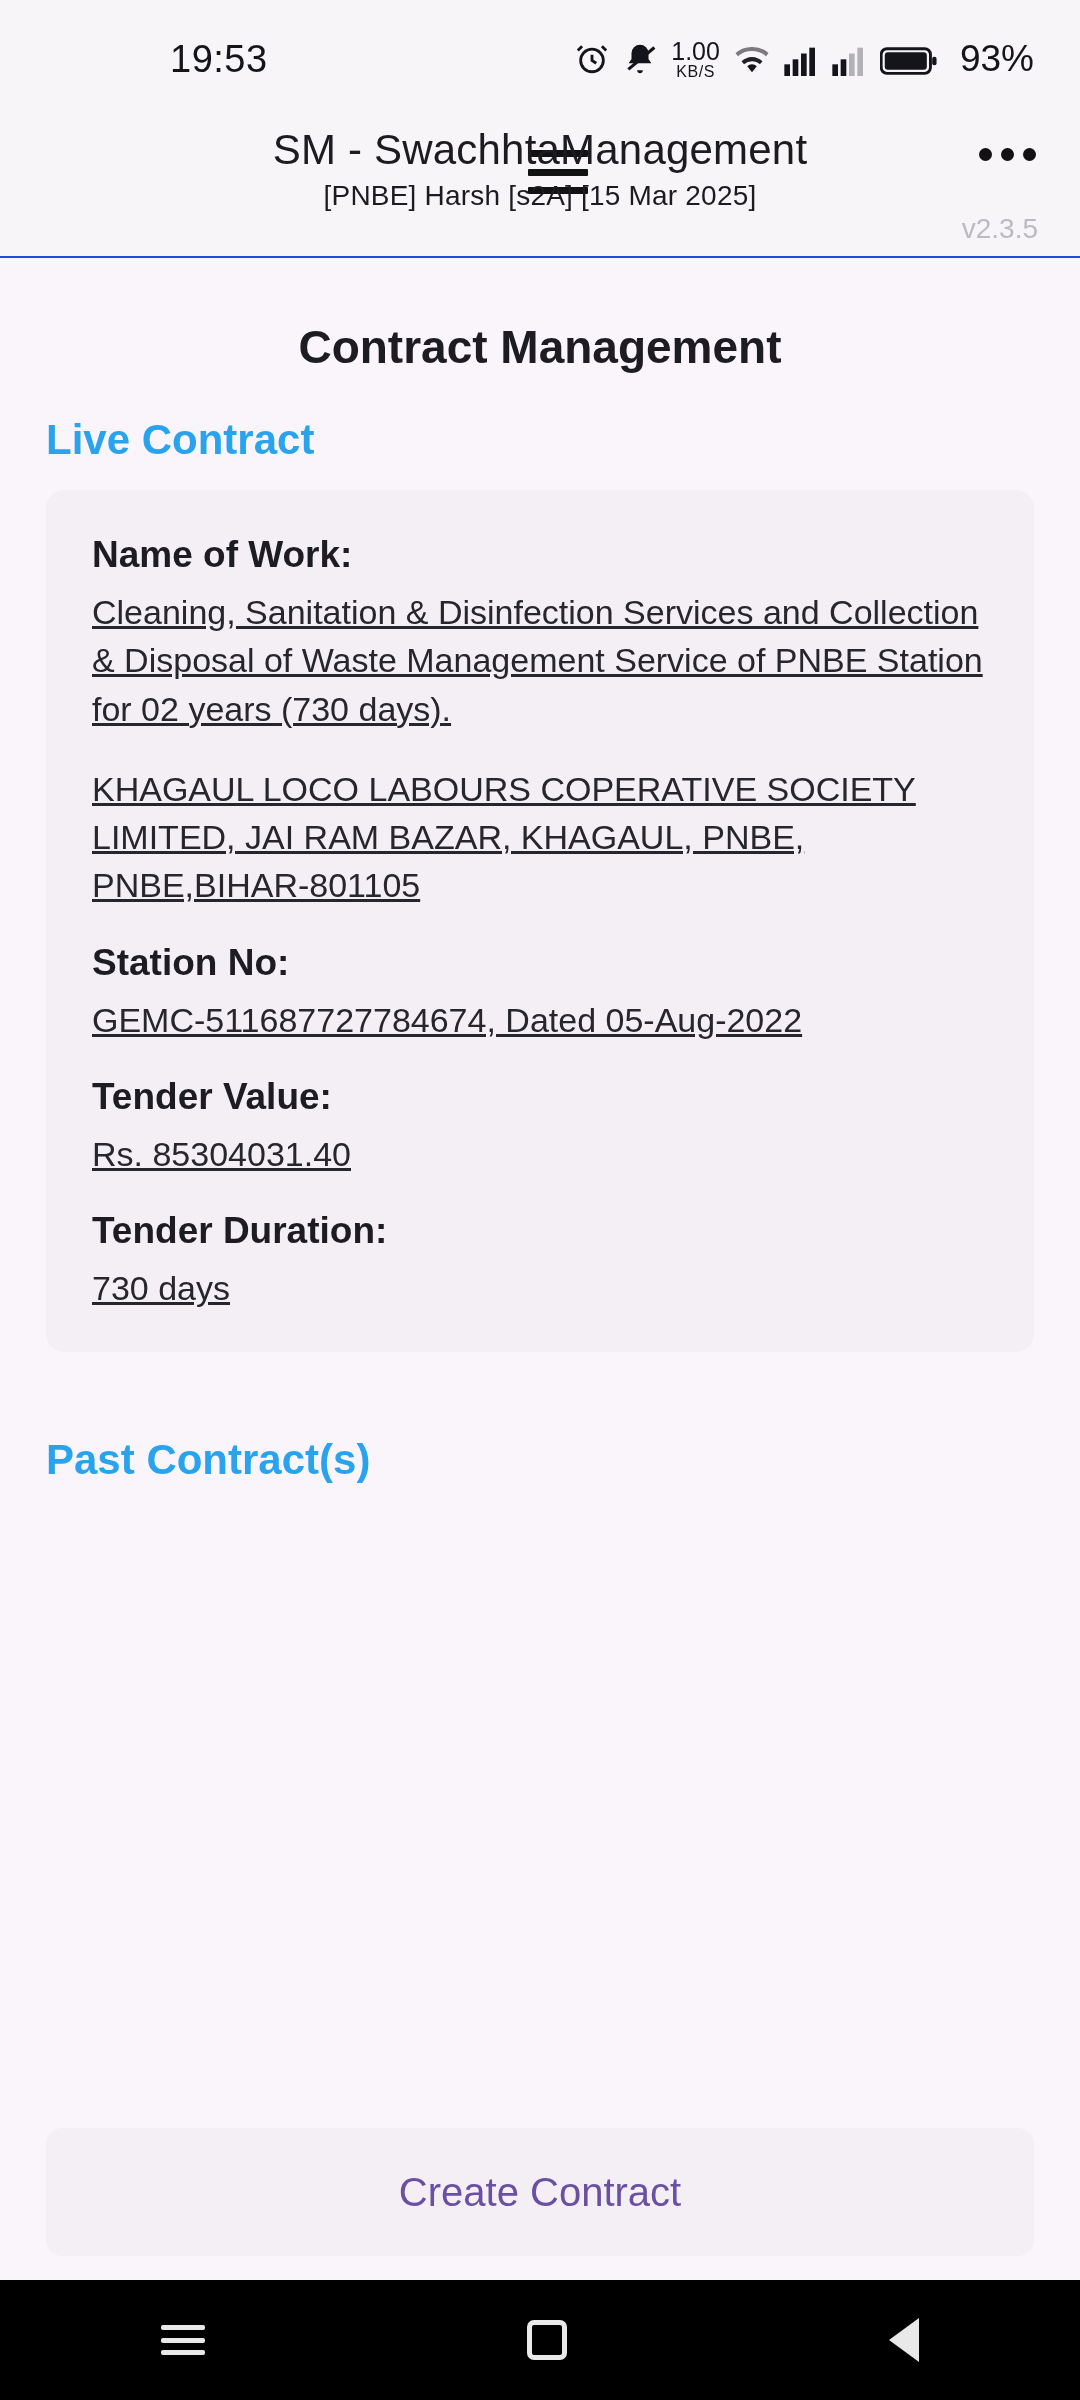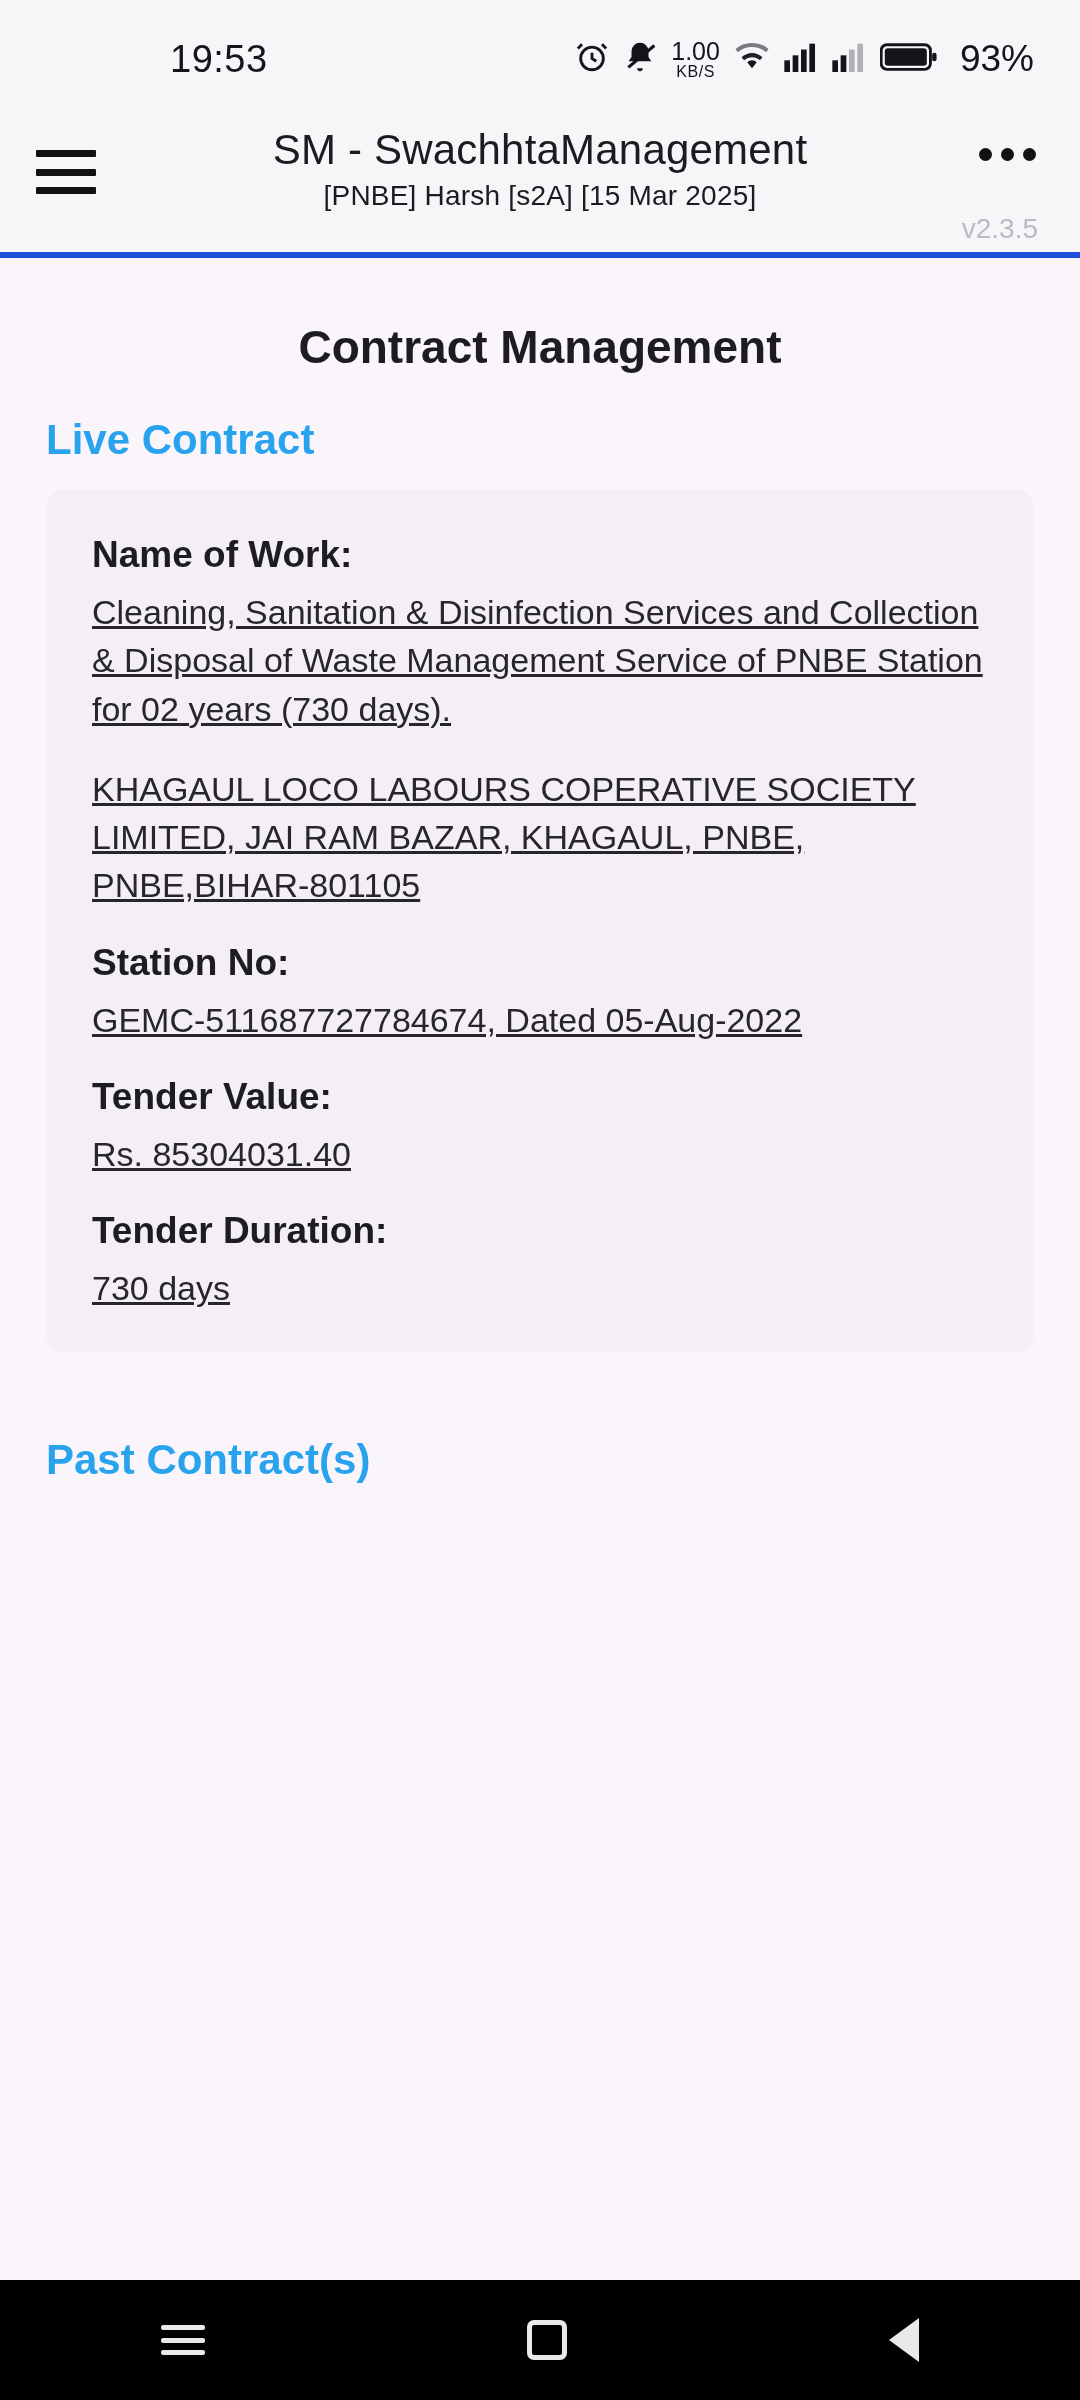--- a/index.html
+++ b/index.html
@@ -30,21 +30,21 @@
   }
   .status-time {
     font-size: 38px;
     color: #14141b;
     margin-left: 170px;
     letter-spacing: 0.5px;
   }
   .status-right {
     margin-left: auto;
     display: flex;
-    align-items: center;
+    align-items: flex-end;
     gap: 14px;
   }
   .ic { display: inline-block; }
   .kbs {
     display: flex;
     flex-direction: column;
     align-items: center;
     line-height: 1;
     color: #14141b;
   }
@@ -57,21 +57,22 @@
   }
 
   
   .appbar {
     background: #f7f5f8;
     height: 140px;
     display: flex;
     align-items: flex-start;
     position: relative;
     flex: 0 0 auto;
-    border-bottom: 6px solid #1d4ed8;
+    border-bottom: 2px solid #1d4ed8;
+    justify-content: center;
   }
   .hamburger {
     width: 60px;
     height: 44px;
     margin: 32px 0 0 36px;
     display: flex;
     flex-direction: column;
     justify-content: space-between;
     cursor: pointer;
   }
@@ -310,20 +311,23 @@
 
       <div class="field-label">Tender Value:</div>
       <div class="field-value">Rs. 85304031.40</div>
 
       <div class="field-label">Tender Duration:</div>
       <div class="field-value">730 days</div>
     </div>
 
     <div class="section-head-2">Past Contract(s)</div>
 
+    <button class="create-btn">
+      <span>Create Contract</span>
+    </button>
   </div>
 
   <div class="navbar">
     <div class="nav-recents">
         <i></i>
         <i></i>
         <i></i>
       </div>
     <div class="nav-home"></div>
     <div class="nav-back"></div>

